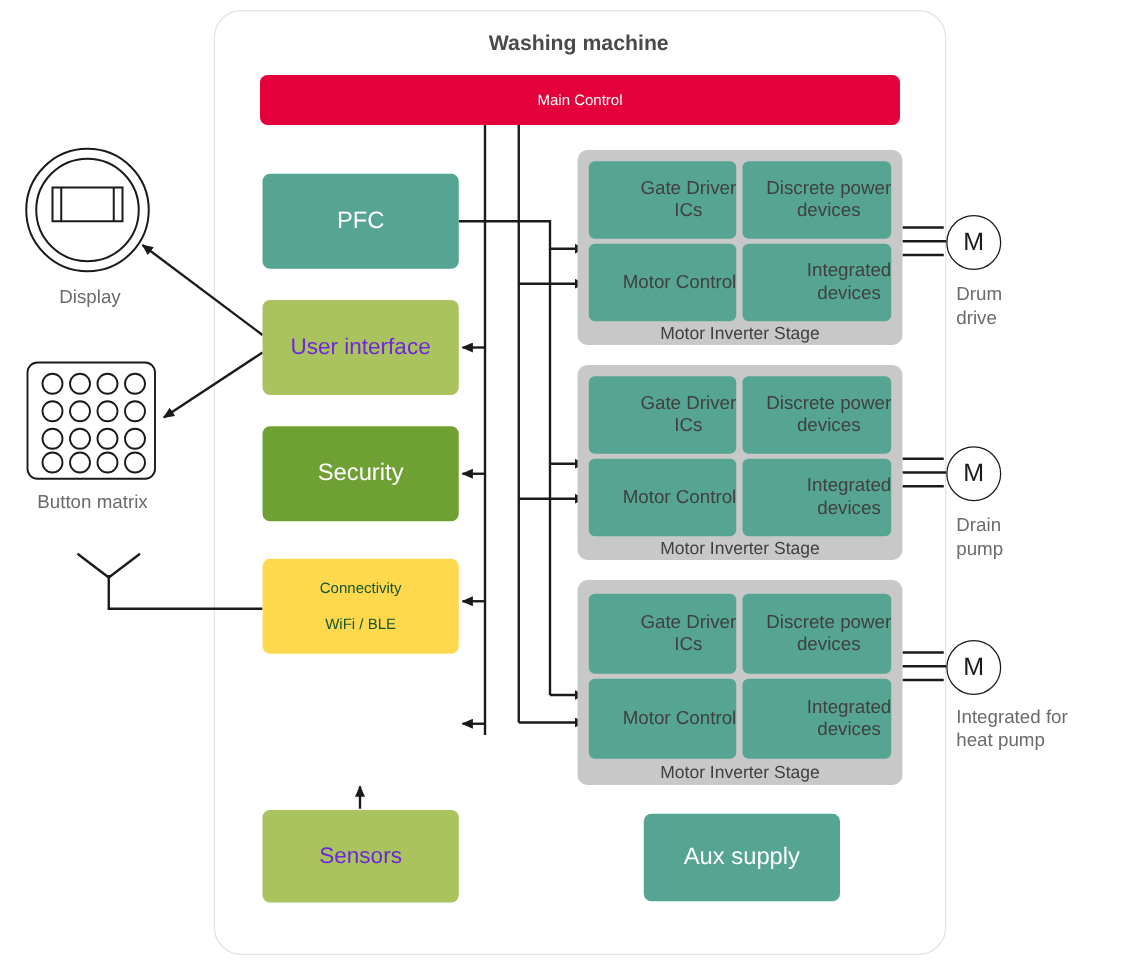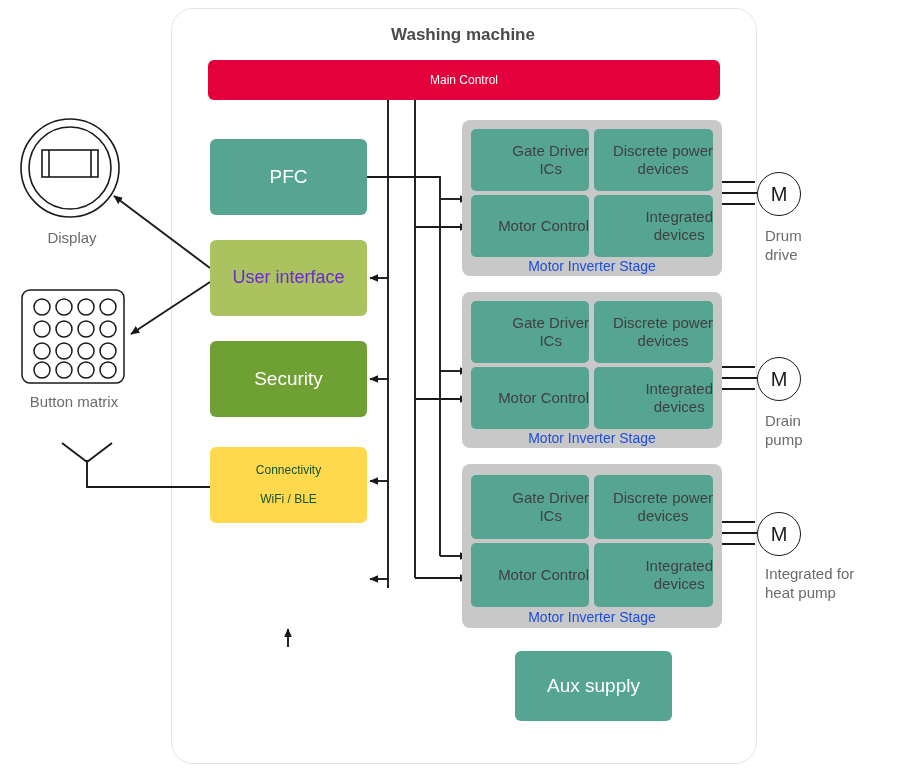--- a/index.html
+++ b/index.html
@@ -17,21 +17,21 @@
   .teal{background:#55a592;color:#ffffff;font-size:19px;}
   .ltgreen{background:#aac35f;color:#6d28d9;font-size:18px;}
   .dkgreen{background:#6fa033;color:#ffffff;font-size:19px;}
   .yellow{background:#ffd94d;color:#14532d;font-size:12px;}
 
   .mis-wrap{position:absolute;background:#c8c8c8;border-radius:8px;}
   .mis-cell{position:absolute;background:#55a592;color:#404040;border-radius:5px;
             display:flex;align-items:center;justify-content:flex-end;text-align:center;
             font-size:15px;line-height:1.18;}
   .mis-caption{position:absolute;left:0;width:100%;text-align:center;
-               color:#1d4ed8;font-size:14px;}
+               color:#404040;font-size:14px;}
 
   .frame{position:absolute;border:1.6px solid #e3e3e3;border-radius:22px;background:transparent;}
   .title{position:absolute;color:#4a4a4a;font-size:17px;font-weight:bold;text-align:center;}
 
   .caption{position:absolute;color:#6b6b6b;font-size:15px;line-height:1.25;}
 
   .motor{position:absolute;width:42px;height:42px;border:1.7px solid #1a1a1a;
          border-radius:50%;background:#fff;display:flex;align-items:center;
          justify-content:center;font-size:20px;color:#1a1a1a;}
 </style>
@@ -140,20 +140,23 @@
   </div>
 
   <div class="blk yellow" style="left:210px;top:447px;width:157px;height:76px;">
     <span>
       <span>Connectivity</span><br>
       <span>WiFi / BLE</span>
     </span>
   </div>
 
 
+  <div class="blk ltgreen" style="left:210px;top:648px;width:157px;height:74px;">
+    <span>Sensors</span>
+  </div>
 
   <div class="blk teal" style="left:515px;top:651px;width:157px;height:70px;">
     <span>Aux supply</span>
   </div>
 
   <div class="mis-wrap" style="left:462px;top:120px;width:260px;height:156px;">
     <div class="mis-cell" style="left:9px;top:9px;width:118px;height:62px;">
       <span>
         <span>Gate Driver</span><br>
         <span>ICs</span>

